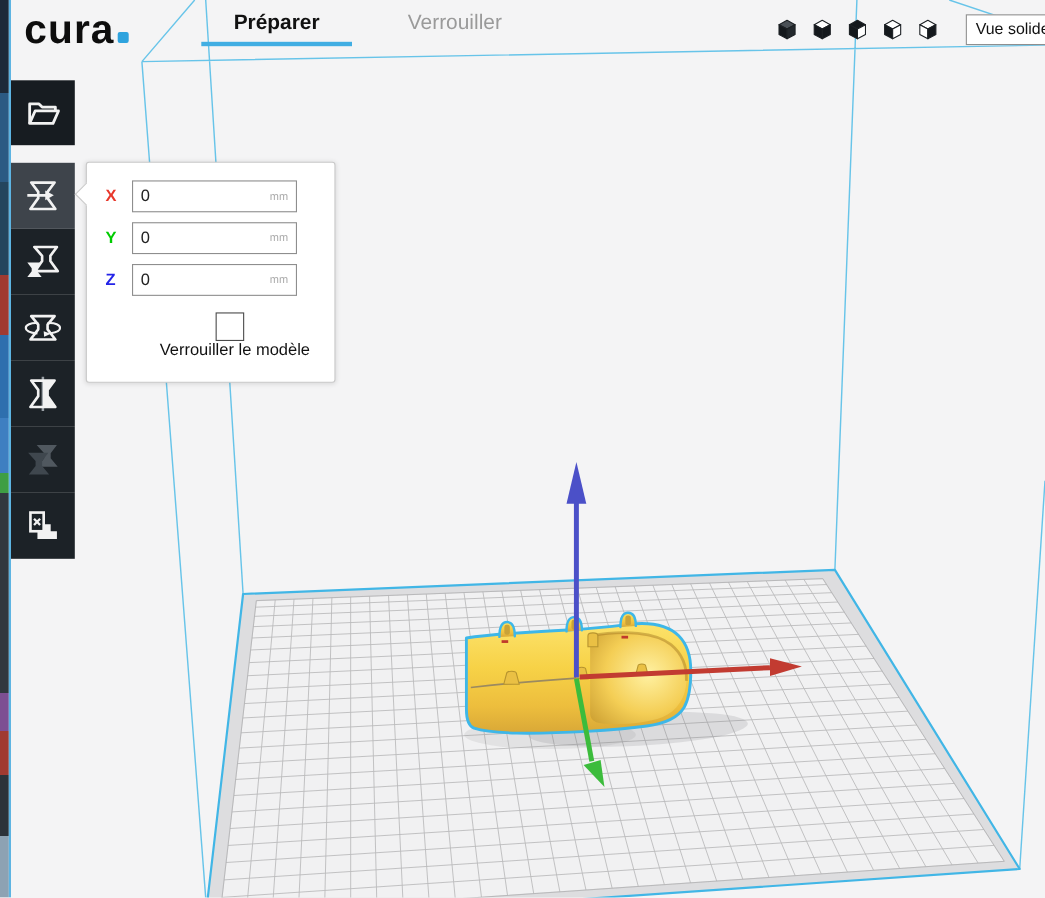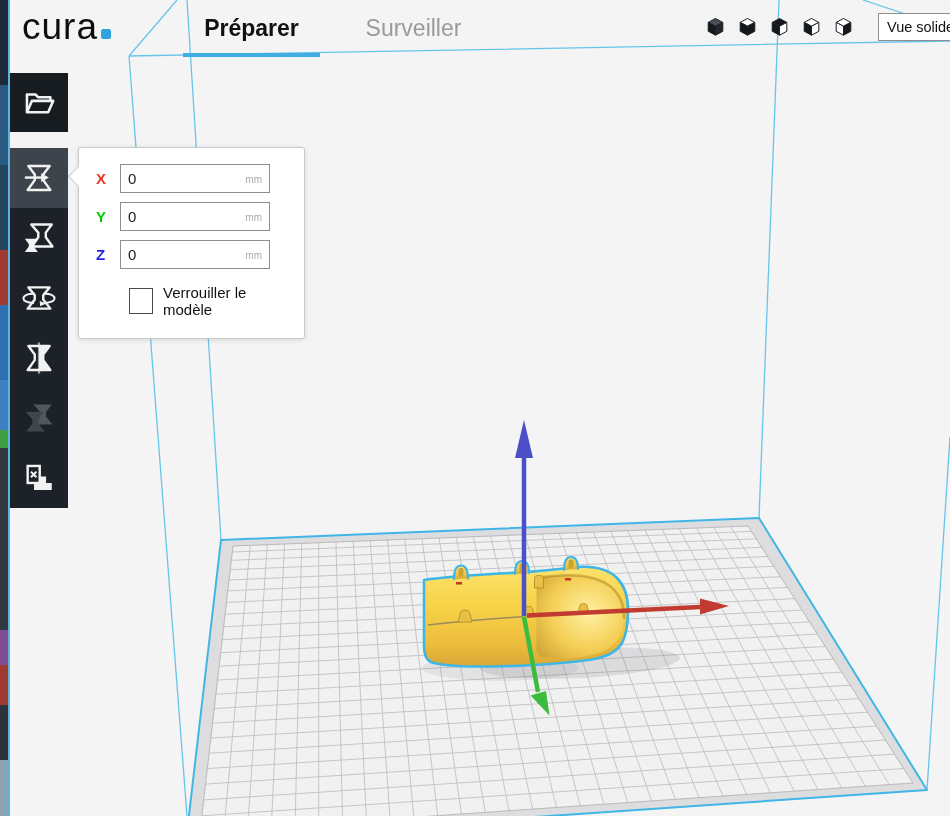--- a/index.html
+++ b/index.html
@@ -7,27 +7,27 @@
   
   #scene{position:absolute;left:0;top:0;z-index:0;}
   #left-strip{position:absolute;left:0;top:0;width:10px;height:816px;z-index:4;
     background:linear-gradient(#1d2a39 0 85px,#2b5a83 85px 165px,#24455e 165px 250px,
       #a03a31 250px 305px,#2e6fae 305px 380px,#3e7fc1 380px 430px,#3e9e44 430px 448px,
       #31383f 448px 630px,#7d4f92 630px 665px,#a03a31 665px 705px,#2c333a 705px 760px,
       #8da2b3 760px 816px);
     border-right:2px solid #5db4e2;box-sizing:border-box;}
   
   #topbar{position:absolute;left:0;top:0;width:950px;height:57px;z-index:2;}
-  #logo{position:absolute;left:22px;top:6px;font-size:37px;font-weight:normal;color:#0d0d0d;
+  #logo{position:absolute;left:22px;top:6px;font-size:37px;font-weight:bold;color:#0d0d0d;
     letter-spacing:1px;}
   #logo .dot{display:inline-block;width:10px;height:10px;background:#2ea3de;border-radius:2px;
     margin-left:3px;}
   #tabs{position:absolute;left:183px;top:0;height:57px;display:flex;}
-  .tab{position:relative;width:137px;height:57px;display:flex;align-items:center;
-    justify-content:center;font-size:23px;color:#9a9a9a;cursor:default;}
+  .tab{position:relative;width:137px;height:42px;display:flex;align-items:center;
+    justify-content:center;font-size:19px;color:#9a9a9a;cursor:default;}
   .tab.active{color:#111;font-weight:bold;}
   .tab.active::after{content:"";position:absolute;left:0;right:0;bottom:0;height:4px;
     background:#41aee3;}
   .tab+.tab{margin-left:25px;}
   #view-icons{position:absolute;left:706px;top:17px;display:flex;gap:13px;}
   #view-icons svg{display:block;}
   #view-dropdown{position:absolute;left:878px;top:13px;width:92px;height:28px;background:#fff;
     border:1px solid #8f8f8f;box-sizing:border-box;font-size:14.5px;color:#111;
     display:flex;align-items:center;padding-left:8px;}
   
@@ -46,21 +46,21 @@
     border-left:1px solid #c9c9c9;border-bottom:1px solid #c9c9c9;transform:rotate(45deg);}
   .axis-row{display:flex;align-items:center;height:29px;margin-bottom:9px;}
   .axis-label{width:15px;margin-right:9px;font-weight:bold;font-size:15px;text-align:left;}
   .axis-x{color:#e8382c;}.axis-y{color:#00cc00;}.axis-z{color:#2424e8;}
   .input-wrap{position:relative;width:150px;height:29px;}
   .input-wrap input{width:100%;height:100%;box-sizing:border-box;border:1px solid #8e8e8e;
     padding:0 36px 0 7px;font-size:15px;color:#222;background:#fff;border-radius:0;
     font-family:"Liberation Sans",sans-serif;}
   .unit{position:absolute;right:8px;top:50%;transform:translateY(-50%);color:#aaa;
     font-size:10px;pointer-events:none;}
-  .lock-row{margin:15px 0 2px 33px;display:flex;align-items:center;}
+  .lock-row{margin:15px 0 2px 33px;display:flex;align-items:center;flex-direction:column;}
   .checkbox{width:26px;height:26px;border:1px solid #4a4a4a;background:#fff;box-sizing:border-box;}
   .lock-label{margin-left:10px;font-size:15px;color:#111;}
 </style>
 </head>
 <body>
 
 <svg id="scene" width="950" height="816" viewBox="0 0 950 816">
   <defs>
     <linearGradient id="mg" x1="0" y1="0" x2="0" y2="1">
       <stop offset="0" stop-color="#FCE26B"></stop>
@@ -191,21 +191,21 @@
   </g>
 </svg>
 
 <div id="left-strip"></div>
 
 <header id="topbar">
   <div id="logo"><span>cura</span><span class="dot"></span></div>
 
   <nav id="tabs">
     <div class="tab active">Préparer</div>
-    <div class="tab">Surveiller</div>
+    <div class="tab">Verrouiller</div>
   </nav>
 
   <div id="view-icons">
     <svg width="19" height="20" viewBox="0 0 19 20">
       <g stroke="#1c2024" stroke-width="1" stroke-linejoin="round">
         <polygon points="9.5,1.5 16.8,5.4 9.5,9.3 2.2,5.4" fill="#4a5056"></polygon>
         <polygon points="2.2,5.4 9.5,9.3 9.5,18.2 2.2,14.3" fill="#14181c"></polygon>
         <polygon points="16.8,5.4 16.8,14.3 9.5,18.2 9.5,9.3" fill="#22272c"></polygon>
       </g>
     </svg>

